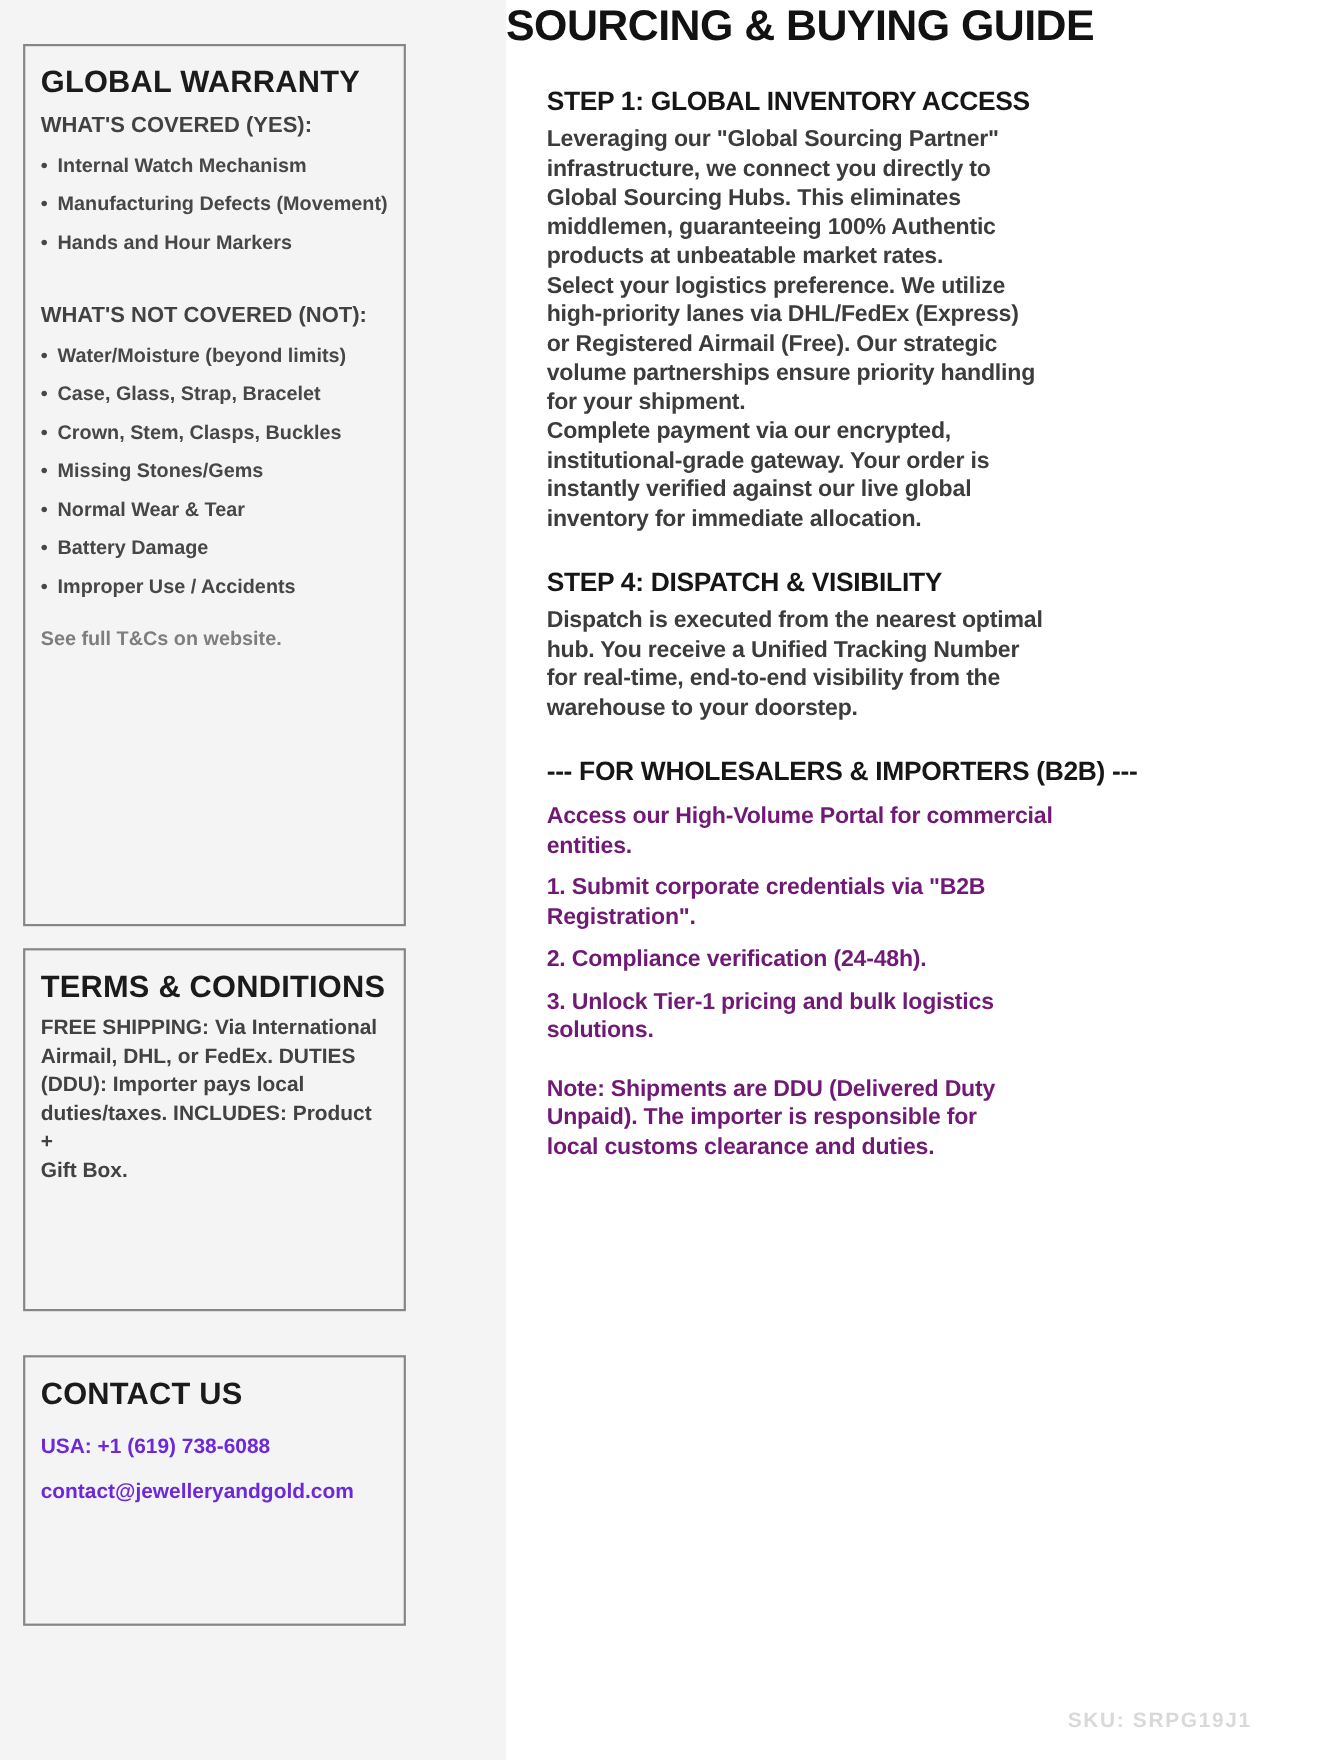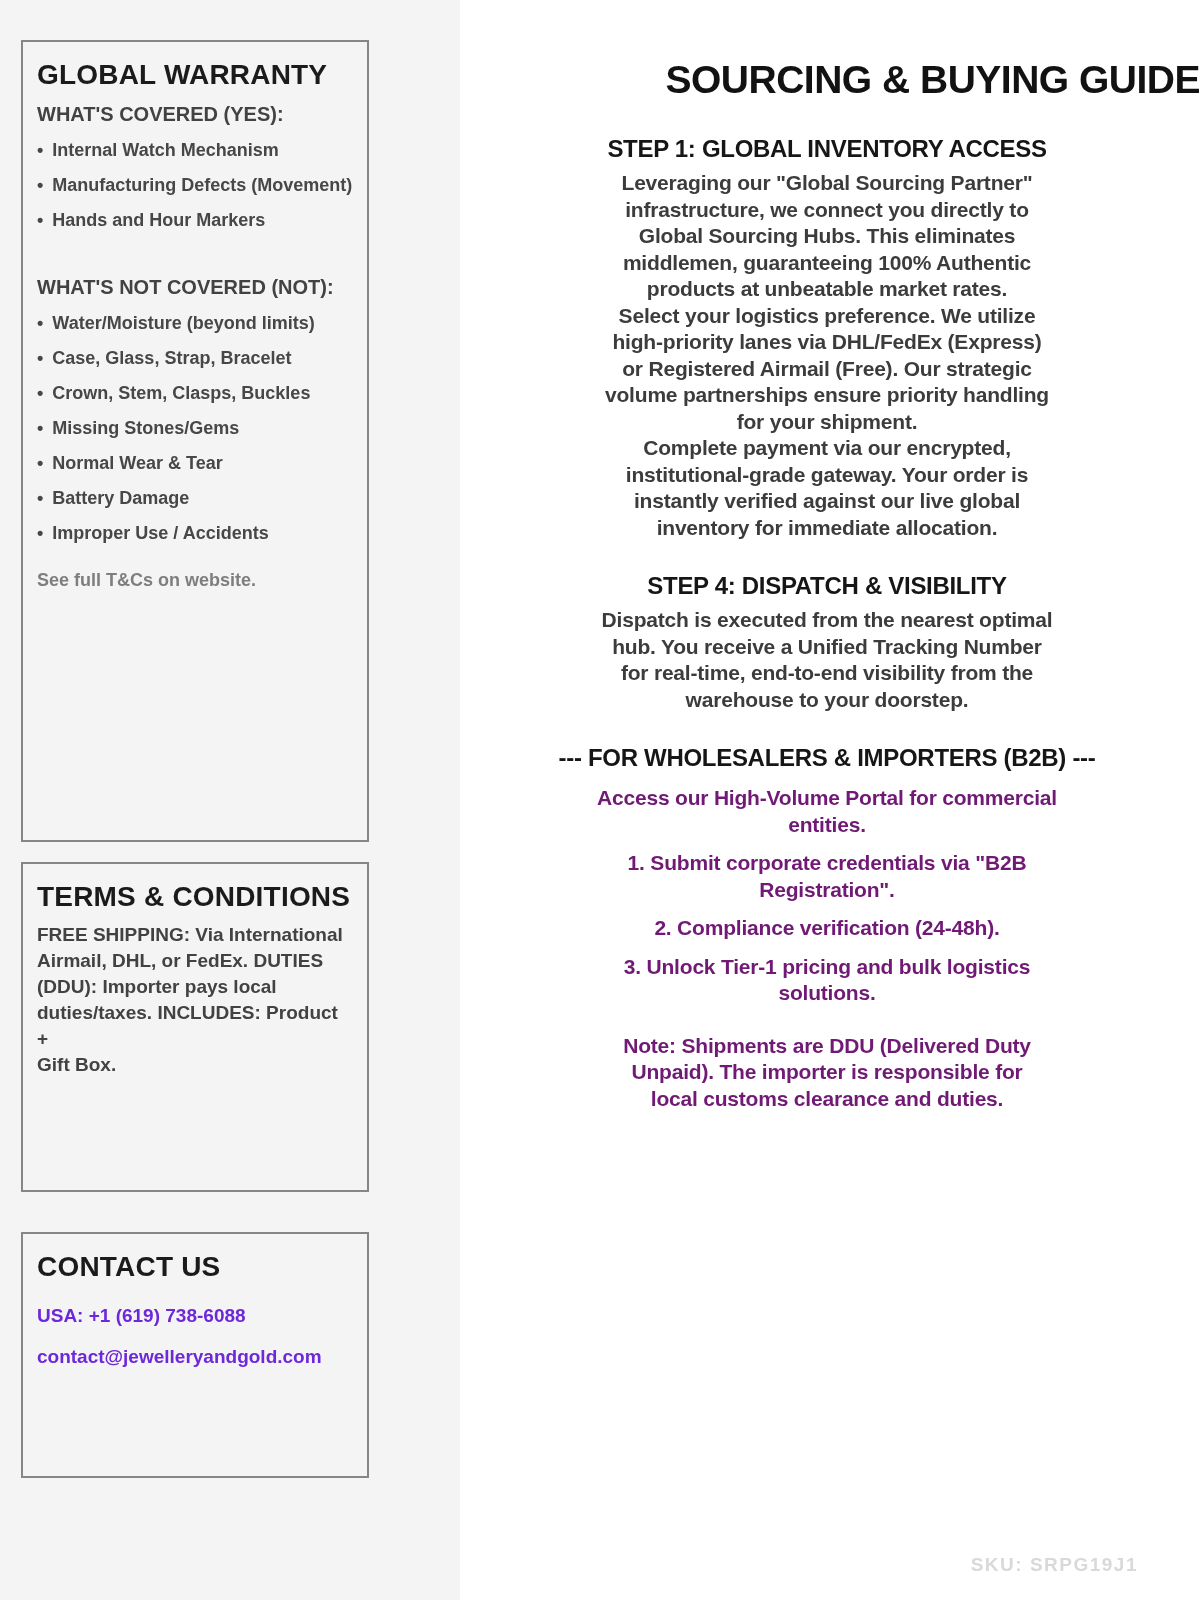--- a/index.html
+++ b/index.html
@@ -23,23 +23,23 @@
                color:#474747;margin-top:13px;line-height:22px;}
   .bullet{font-size:18px;color:#474747;}
   .footnote{margin-top:26px;font-size:18px;font-weight:700;color:#7e7e7e;}
   .panel-body{margin-top:8px;font-size:19px;font-weight:700;line-height:26px;
               color:#424242;white-space:pre-line;}
   .contact-line{margin-top:17px;font-size:19px;font-weight:700;color:#6d28d9;line-height:24px;}
   .contact-line.first{margin-top:20px;}
 
   
   .main{position:absolute;left:460px;top:0;width:740px;height:1600px;background:#ffffff;}
-  .main-title{margin:0;padding-top:56px;text-align:right;font-size:39px;line-height:48px;
+  .main-title{margin:0;text-align:left;font-size:39px;line-height:48px;
               font-weight:800;color:#121212;letter-spacing:-.5px;}
-  .content{margin-left:37px;width:660px;text-align:center;}
+  .content{margin-left:37px;width:660px;}
   .step-heading{margin:30px 0 6px 0;font-size:24px;line-height:30px;font-weight:800;
                 color:#161616;letter-spacing:-.3px;}
   .step-body{margin:0;font-size:21px;line-height:26.5px;font-weight:700;color:#3c3c3c;
              white-space:pre-line;letter-spacing:-.2px;}
   .b2b-para{margin:12px 0 0 0;font-size:21px;line-height:26.5px;font-weight:700;
             color:#701a75;white-space:pre-line;letter-spacing:-.2px;}
   .b2b-note{margin-top:26px;}
 
   
   .sku{position:absolute;right:62px;top:1554px;font-size:19px;font-weight:800;

